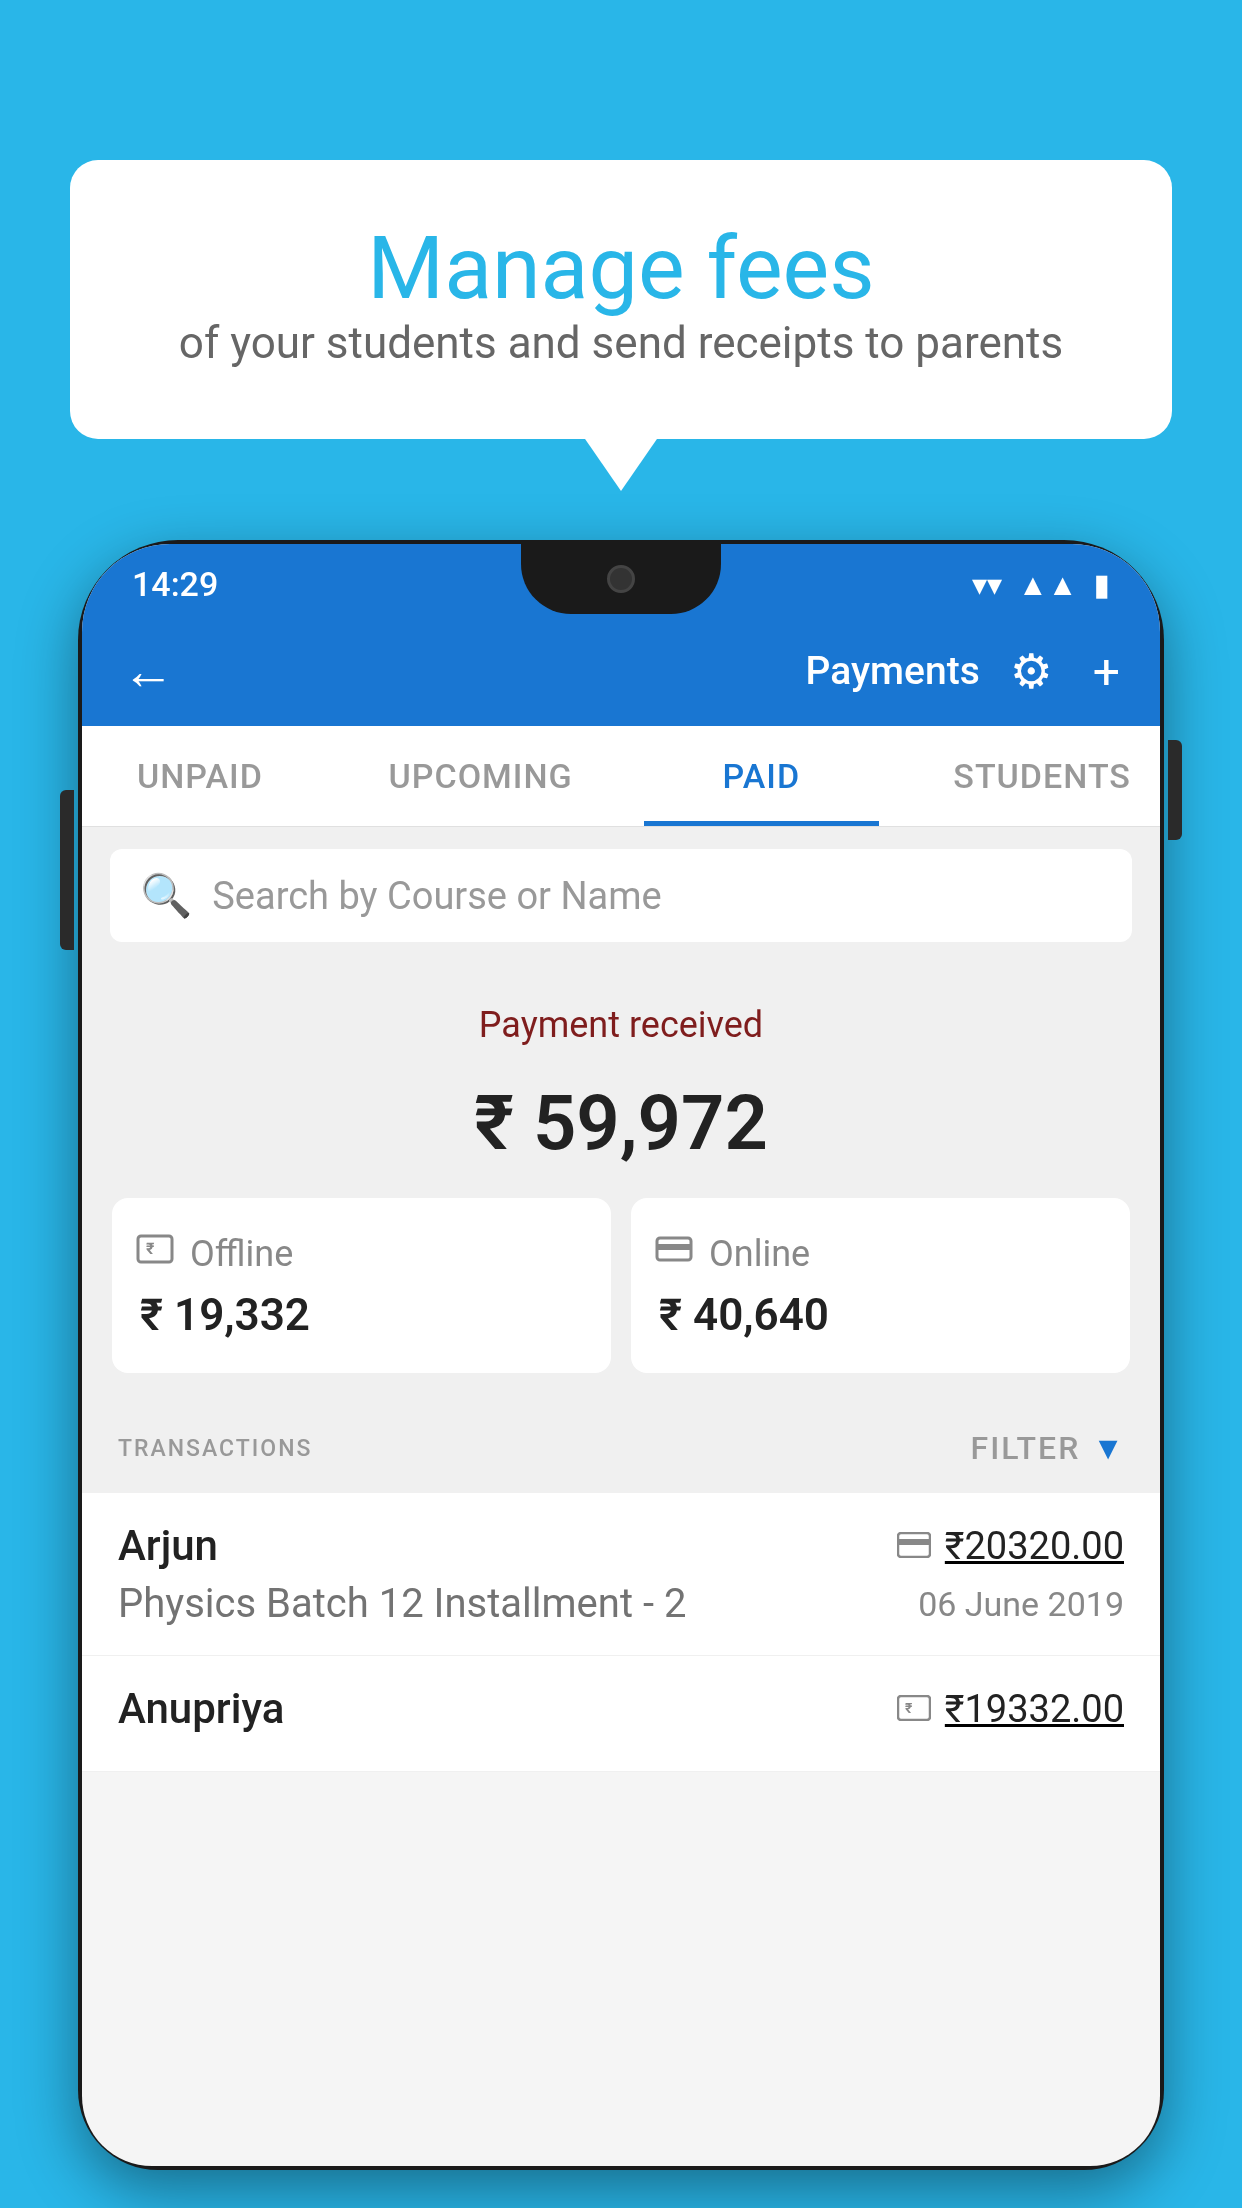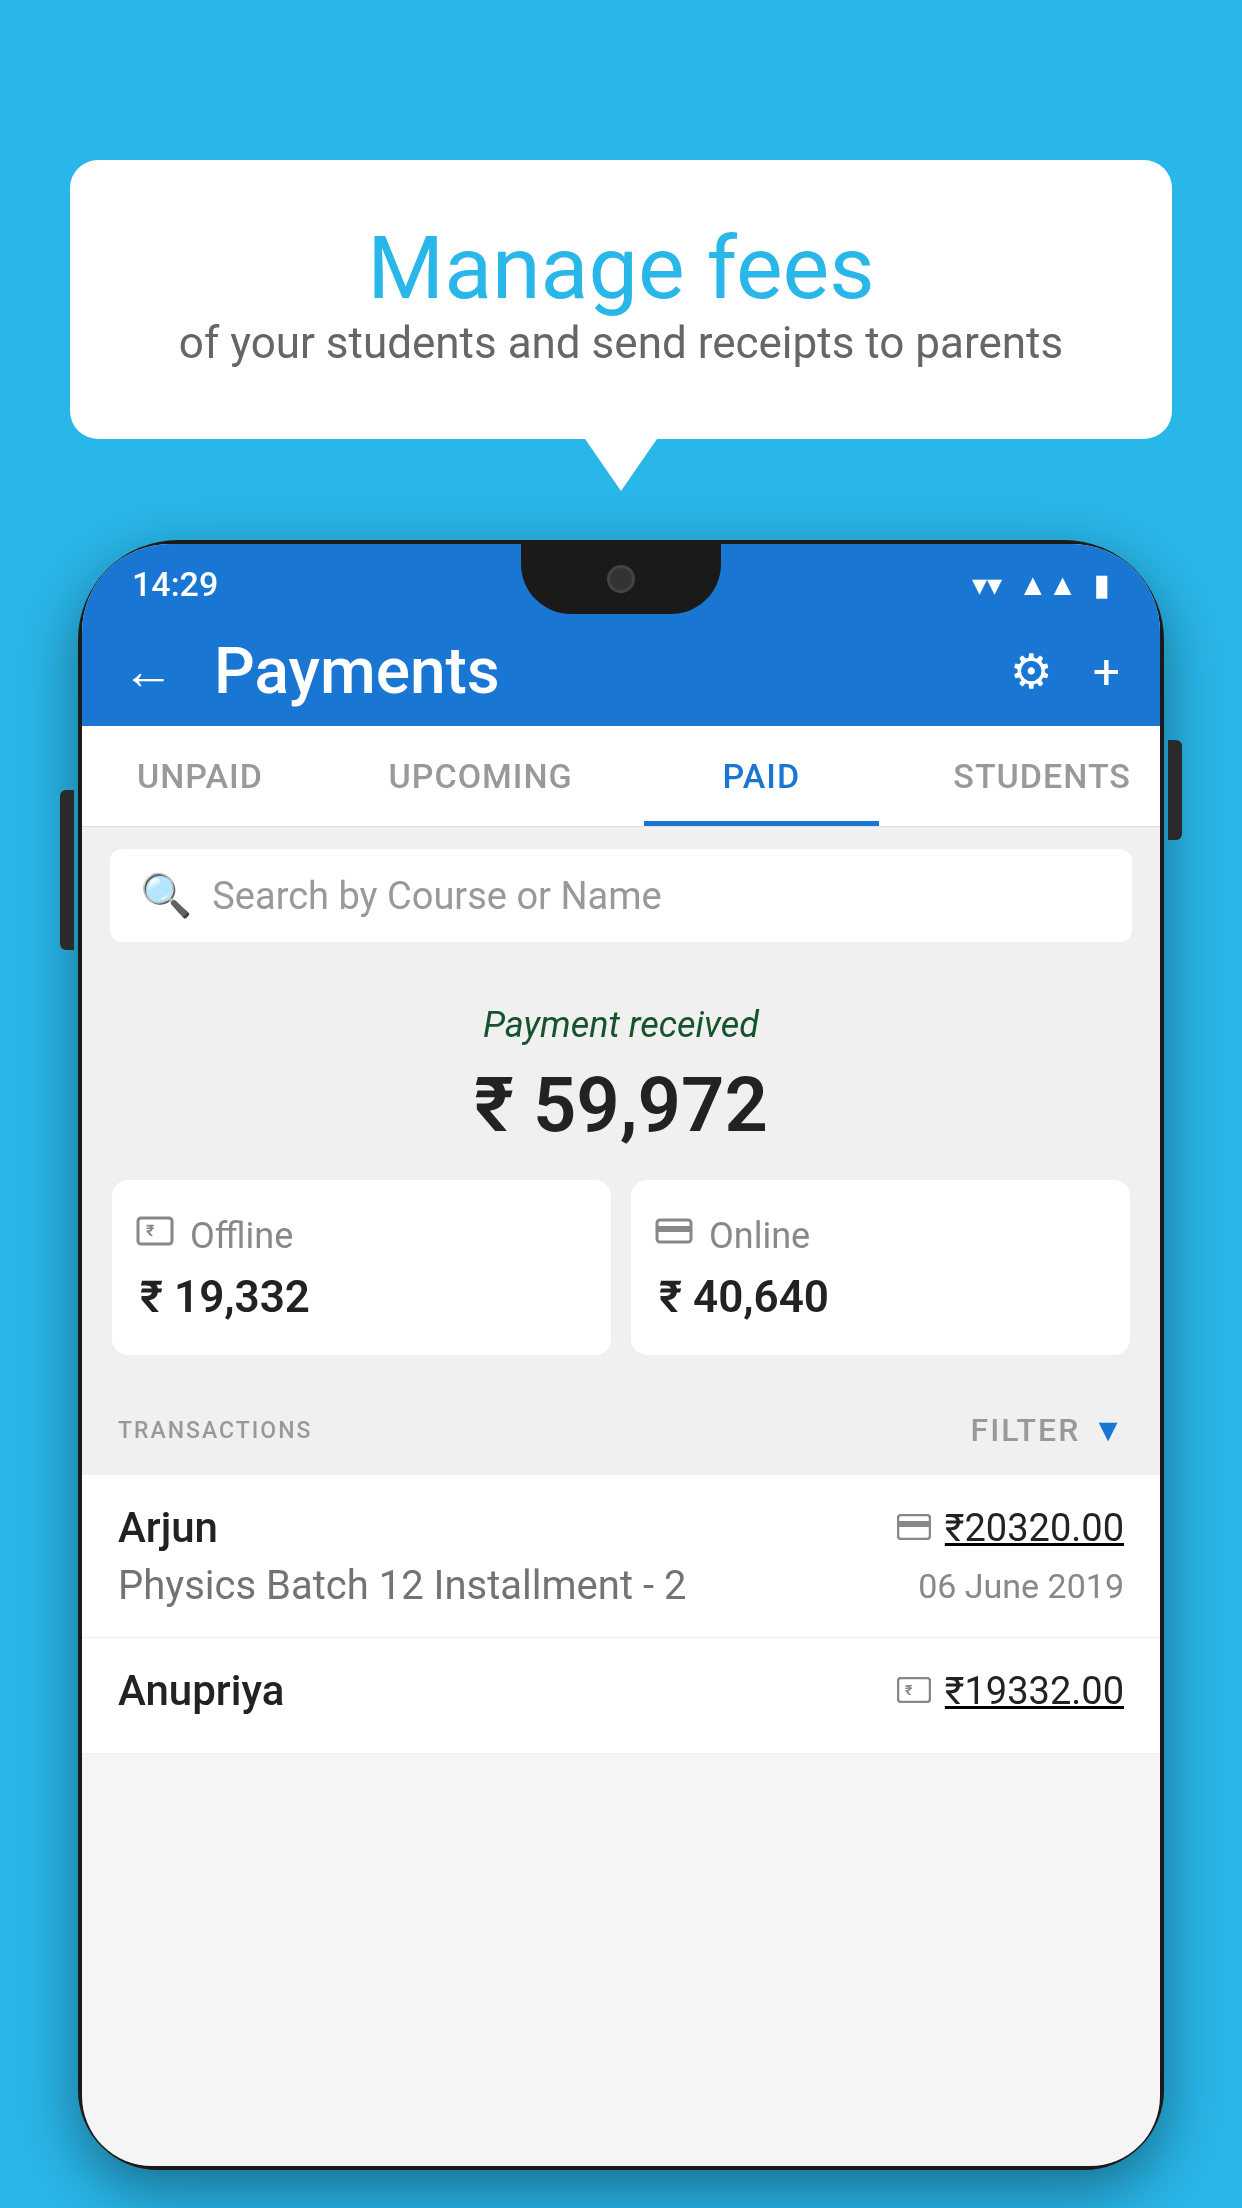--- a/index.html
+++ b/index.html
@@ -168,24 +168,25 @@
     }
 
     .back-arrow {
       color: white;
       font-size: 52px;
       cursor: pointer;
     }
 
     .app-bar-title {
       color: white;
-      font-size: 64px;
+      font-size: 39px;
       font-weight: 500;
       flex: 1;
       margin-left: 10px;
+      text-align: right;
     }
 
     .app-bar-actions {
       display: flex;
       align-items: center;
       gap: 40px;
     }
 
     .gear-icon, .plus-icon {
       color: white;
@@ -253,24 +254,23 @@
     }
 
     
     .payment-summary {
       background: #f0f0f0;
       padding: 40px 30px 30px;
       text-align: center;
     }
 
     .payment-received-label {
-      color: #14532d;
+      color: #7f1d1d;
       font-size: 36px;
-      margin-bottom: 14px;
-      font-style: italic;
+      margin-bottom: 32px;
     }
 
     .payment-amount {
       color: #222;
       font-size: 76px;
       font-weight: 600;
       margin-bottom: 30px;
     }
 
     .payment-cards {

